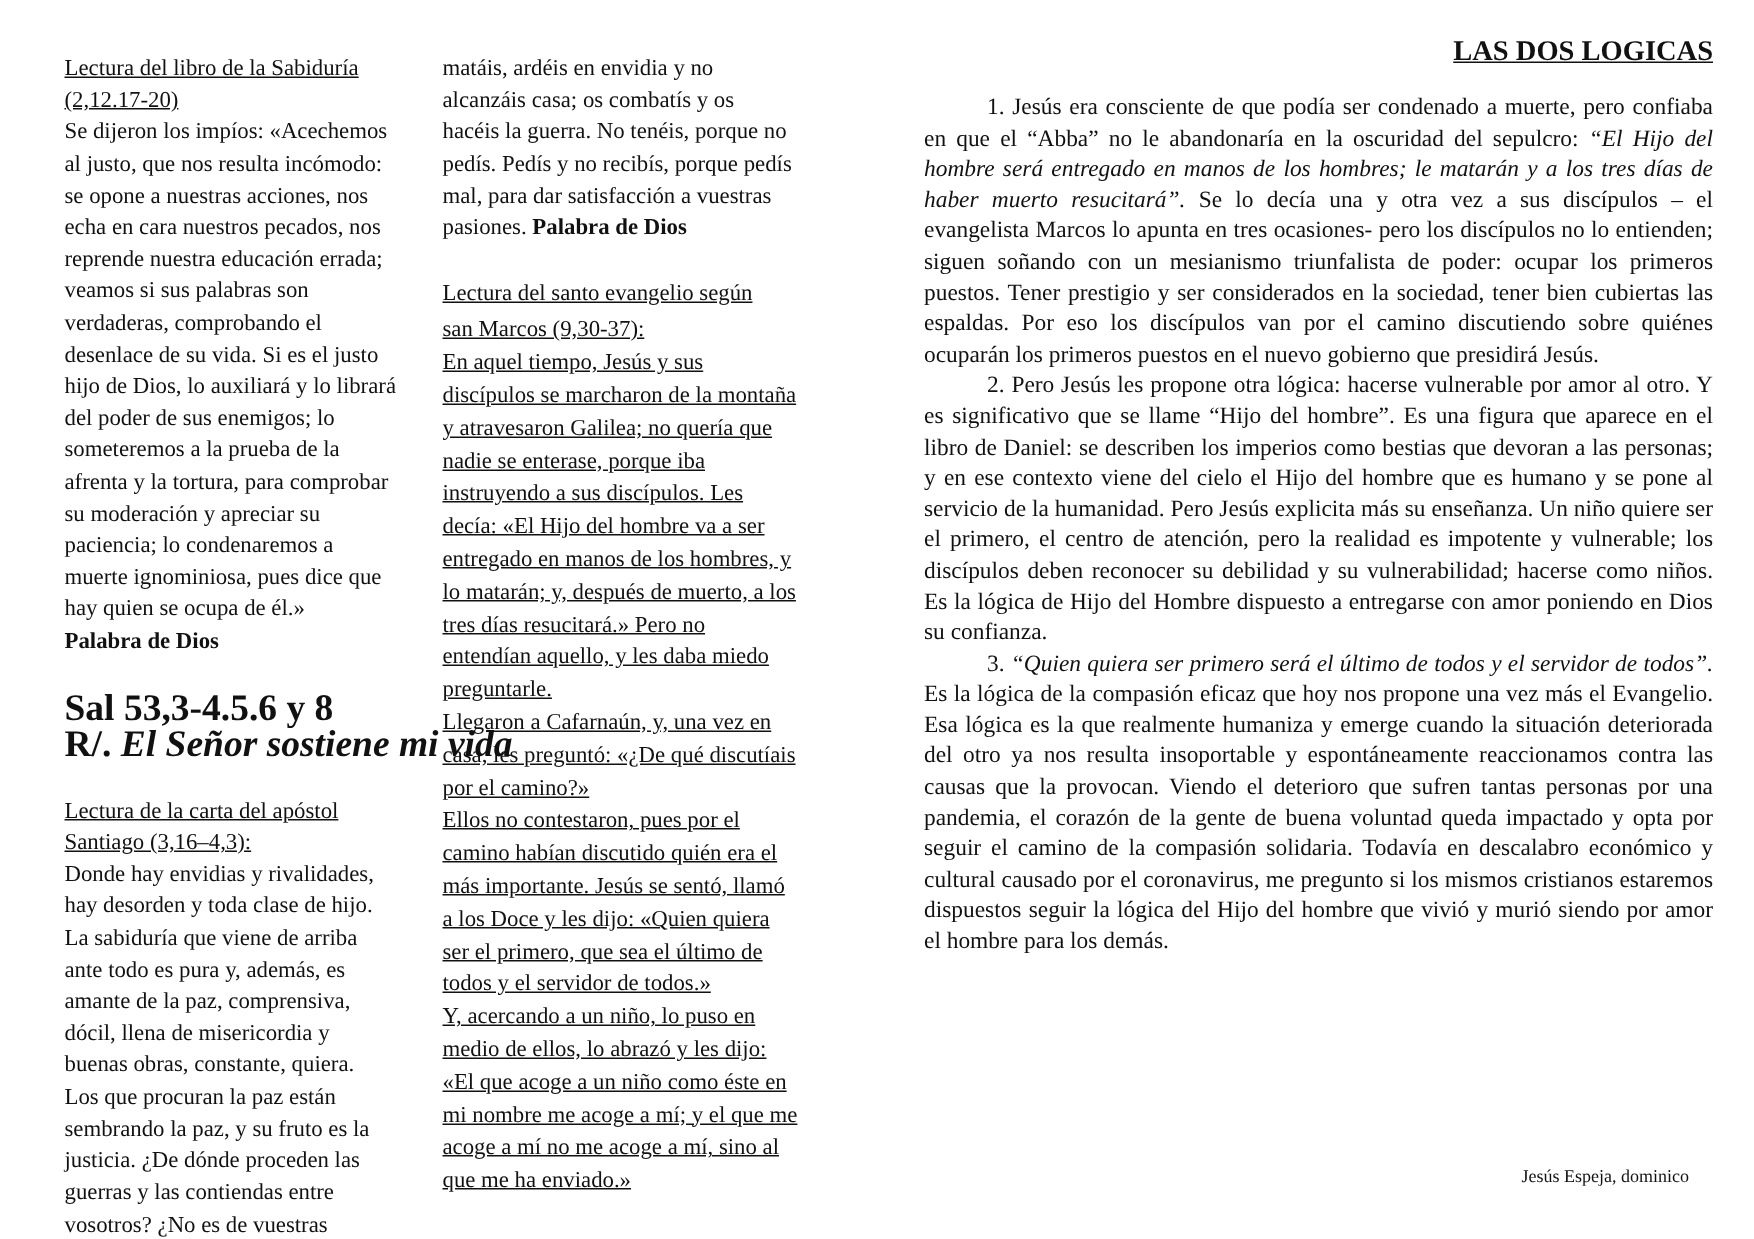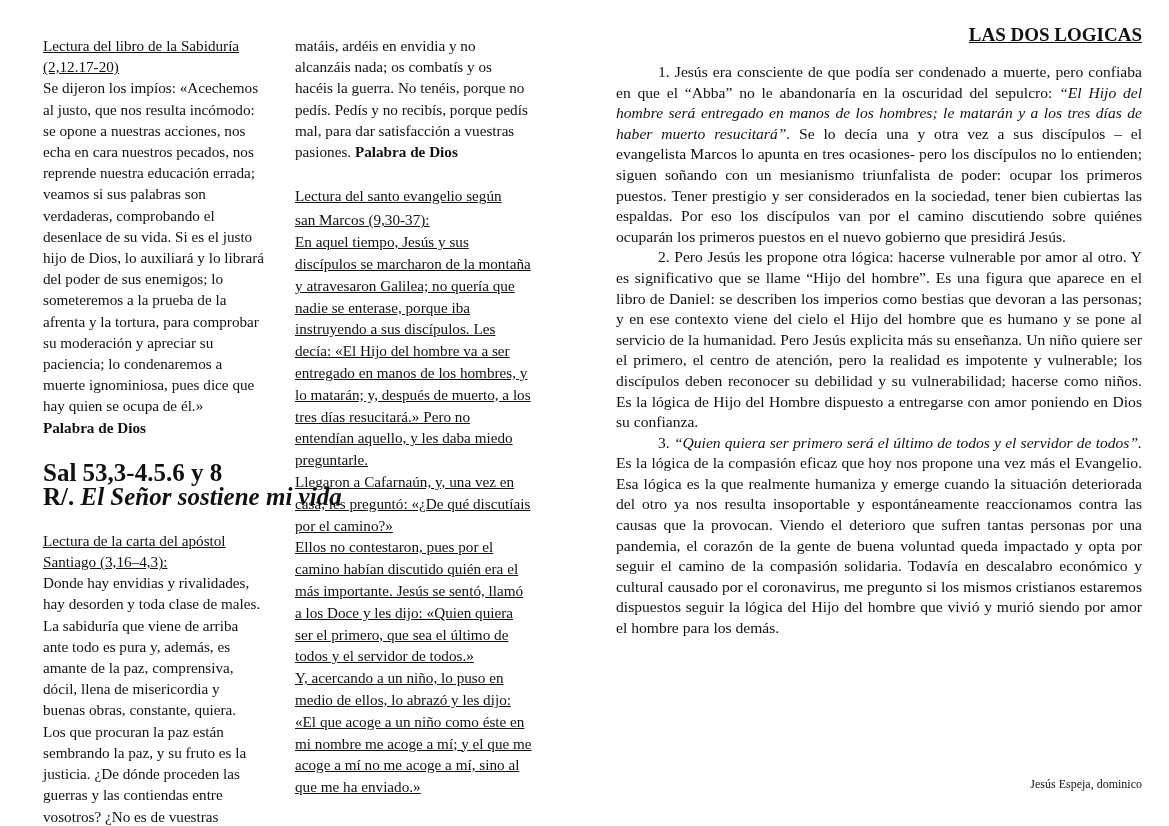--- a/index.html
+++ b/index.html
@@ -11,21 +11,21 @@
   #col3 { left: 616px; top: 22px; width: 526px; font-size: 15.6px; line-height: 20.6px; }
   .line { display: block; white-space: nowrap; }
   .hdr { font-weight: normal; text-decoration: underline; }
   .bold { font-weight: bold; }
   .gap { display: block; height: 21px; }
   .psalm { font-size: 25px; font-weight: bold; line-height: 24px; display: block; white-space: nowrap; }
   .psalm i { }
   .title { text-align: right; font-weight: bold; text-decoration: underline; font-size: 19px; line-height: 26px; margin-bottom: 14px; }
   .para { text-align: justify; margin: 0; }
   .indent { text-indent: 42px; }
-  .signature { position: absolute; right: 27px; top: 777px; font-size: 12px; }
+  .signature { position: absolute; right: 43px; top: 777px; font-size: 12px; }
 </style>
 </head>
 <body>
 
 <div class="col" id="col1">
   <div>
     <span class="line hdr">Lectura del libro de la Sabiduría</span>
     <span class="line hdr">(2,12.17-20)</span>
     <div id="r1body">
         <span class="line">Se dijeron los impíos: «Acechemos</span>
@@ -51,40 +51,40 @@
   <div style="margin-top:2px;">
     <span class="psalm">Sal 53,3-4.5.6 y 8</span>
     <span class="psalm"><span>R/.</span> <i>El Señor sostiene mi vida</i></span>
   </div>
   <span class="gap"></span>
   <div>
     <span class="line hdr">Lectura de la carta del apóstol</span>
     <span class="line hdr">Santiago (3,16–4,3):</span>
     <div id="r2body1">
         <span class="line">Donde hay envidias y rivalidades,</span>
-        <span class="line">hay desorden y toda clase de males.</span>
+        <span class="line">hay desorden y toda clase de hijo.</span>
         <span class="line">La sabiduría que viene de arriba</span>
         <span class="line">ante todo es pura y, además, es</span>
         <span class="line">amante de la paz, comprensiva,</span>
         <span class="line">dócil, llena de misericordia y</span>
         <span class="line">buenas obras, constante, quiera.</span>
         <span class="line">Los que procuran la paz están</span>
         <span class="line">sembrando la paz, y su fruto es la</span>
         <span class="line">justicia. ¿De dónde proceden las</span>
         <span class="line">guerras y las contiendas entre</span>
         <span class="line">vosotros? ¿No es de vuestras</span>
       </div>
   </div>
 </div>
 
 <div class="col" id="col2">
   <div>
     <div id="r2body2">
         <span class="line">matáis, ardéis en envidia y no</span>
-        <span class="line">alcanzáis nada; os combatís y os</span>
+        <span class="line">alcanzáis casa; os combatís y os</span>
         <span class="line">hacéis la guerra. No tenéis, porque no</span>
         <span class="line">pedís. Pedís y no recibís, porque pedís</span>
         <span class="line">mal, para dar satisfacción a vuestras</span>
       </div>
     <span class="line"><span>pasiones.</span> <b>Palabra de Dios</b></span>
   </div>
   <span class="gap"></span>
   <div>
     <span class="line hdr" style="line-height:25px;">Lectura del santo evangelio según</span>
     <span class="line hdr" style="line-height:23px;">san Marcos (9,30-37):</span>

